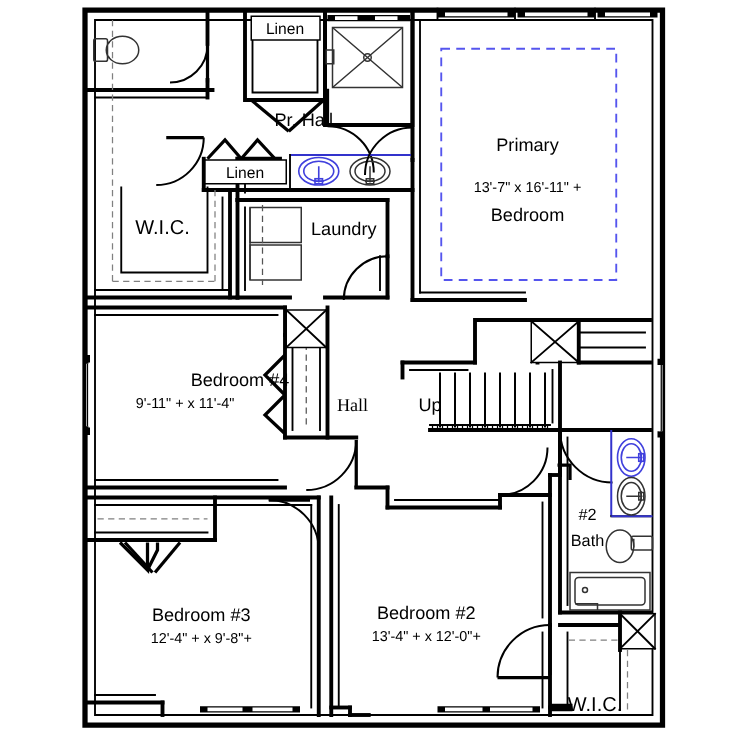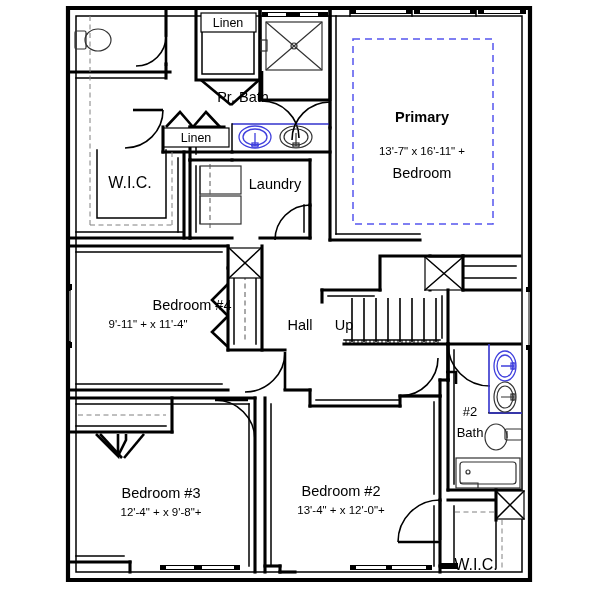--- a/index.html
+++ b/index.html
@@ -439,36 +439,36 @@
     </g>
     <g>
       <path class="wall-int" d="M 440 566 L 455 566"></path>
       <rect class="solidblk" x="440" y="563" width="18" height="6"></rect>
     </g>
 
   </svg>
 
   <div class="lbl lbl-small" style="left:228px; top:23px;">Linen</div>
 
-  <div class="lbl lbl-room" style="left:243px; top:97px;">Pr. Bath</div>
+  <div class="lbl lbl-room" style="left:243px; top:97px;">Pr. Hall</div>
 
   <div class="lbl lbl-small" style="left:196px; top:138px;">Linen</div>
 
   <div class="lbl lbl-room-sm" style="left:130px; top:163px;">W.I.C.</div>
 
   <div class="lbl lbl-room" style="left:265px; top:184px;padding-left:20px;">Laundry</div>
 
-  <div class="lbl lbl-room" style="left:422px; top:117px;font-weight:bold;">Primary</div>
+  <div class="lbl lbl-room" style="left:422px; top:117px;">Primary</div>
   <div class="lbl lbl-room" style="left:422px; top:133px;margin-top:40px;">Bedroom</div>
   <div class="lbl lbl-dim" style="left:422px; top:150px;">13'-7" x 16'-11" +</div>
 
   <div class="lbl lbl-room" style="left:148px; top:305px;margin-left:44px;">Bedroom #4</div>
   <div class="lbl lbl-dim" style="left:148px; top:323px;">9'-11" + x 11'-4"</div>
 
-  <div class="lbl lbl-room" style="left:300px; top:325px;">Hall</div>
+  <div class="lbl lbl-room" style="left:282px; top:325px;font-family:Liberation Serif, serif;">Hall</div>
   <div class="lbl lbl-room" style="left:331px; top:325px;margin-left:13px;">Up</div>
 
   <div class="lbl lbl-bath2" style="left:470px; top:397px;margin-top:36px;">Bath</div>
   <div class="lbl lbl-bath2" style="left:470px; top:412px;">#2</div>
 
   <div class="lbl lbl-room" style="left:161px; top:493px;">Bedroom #3</div>
   <div class="lbl lbl-dim" style="left:161px; top:511px;">12'-4" + x 9'-8"+</div>
 
   <div class="lbl lbl-room" style="left:341px; top:491px;">Bedroom #2</div>
   <div class="lbl lbl-dim" style="left:341px; top:509px;">13'-4" + x 12'-0"+</div>

